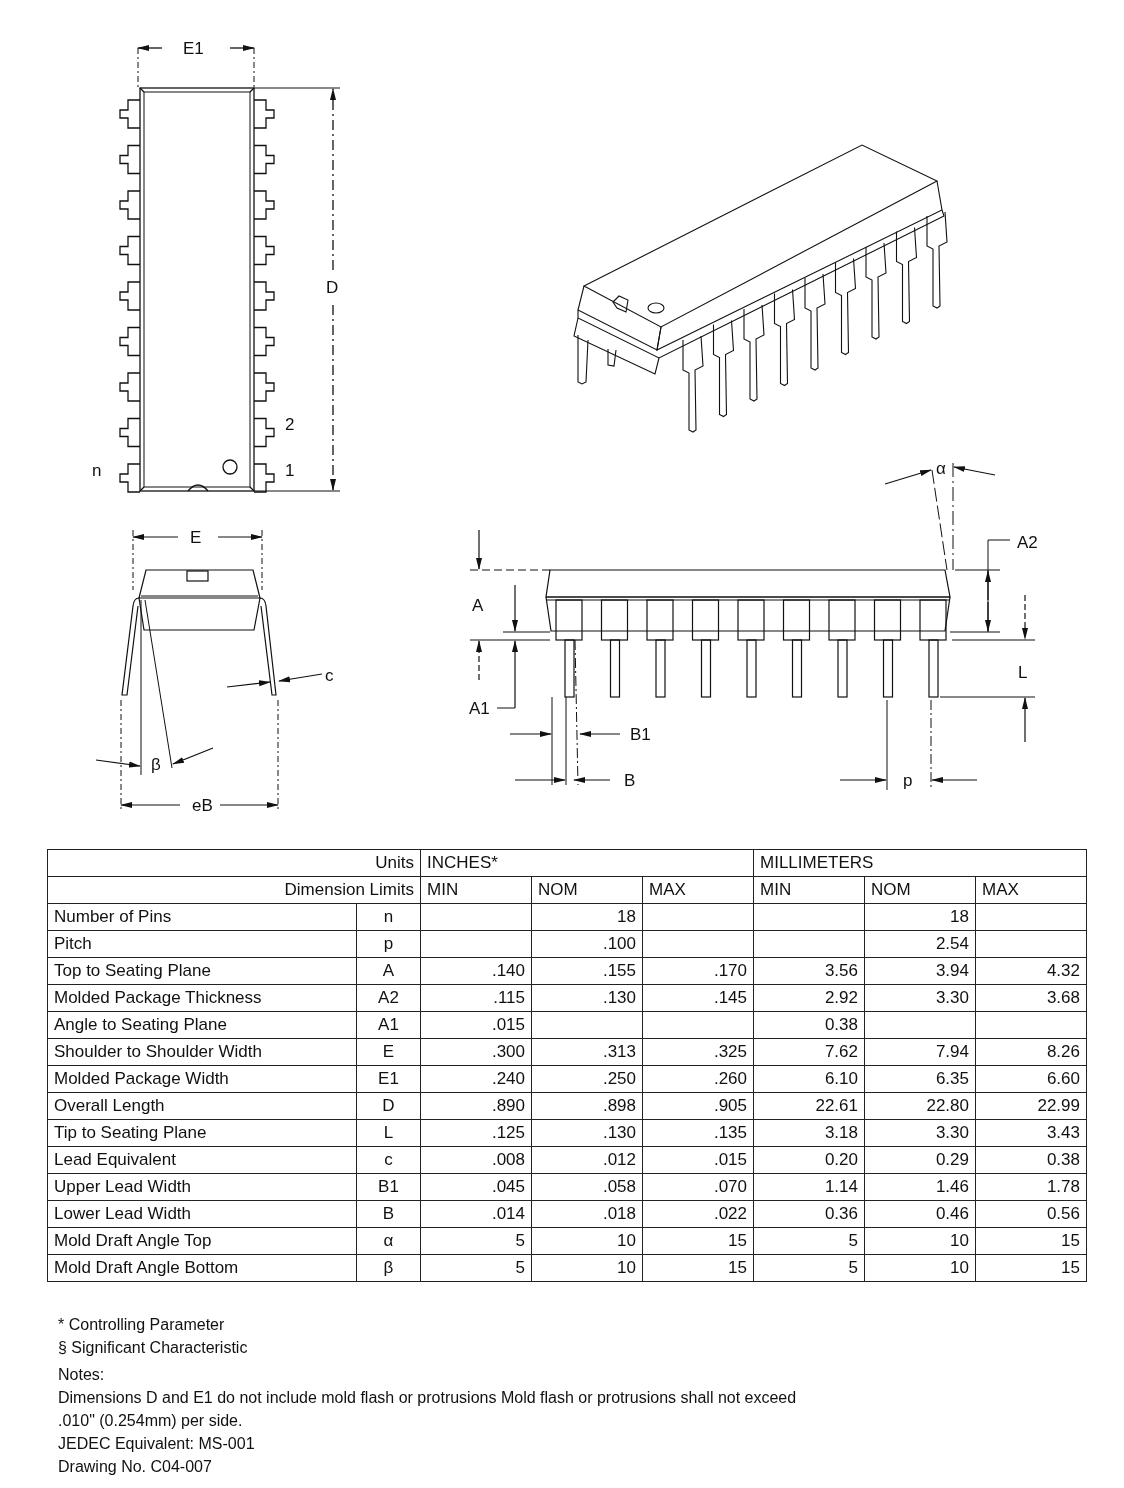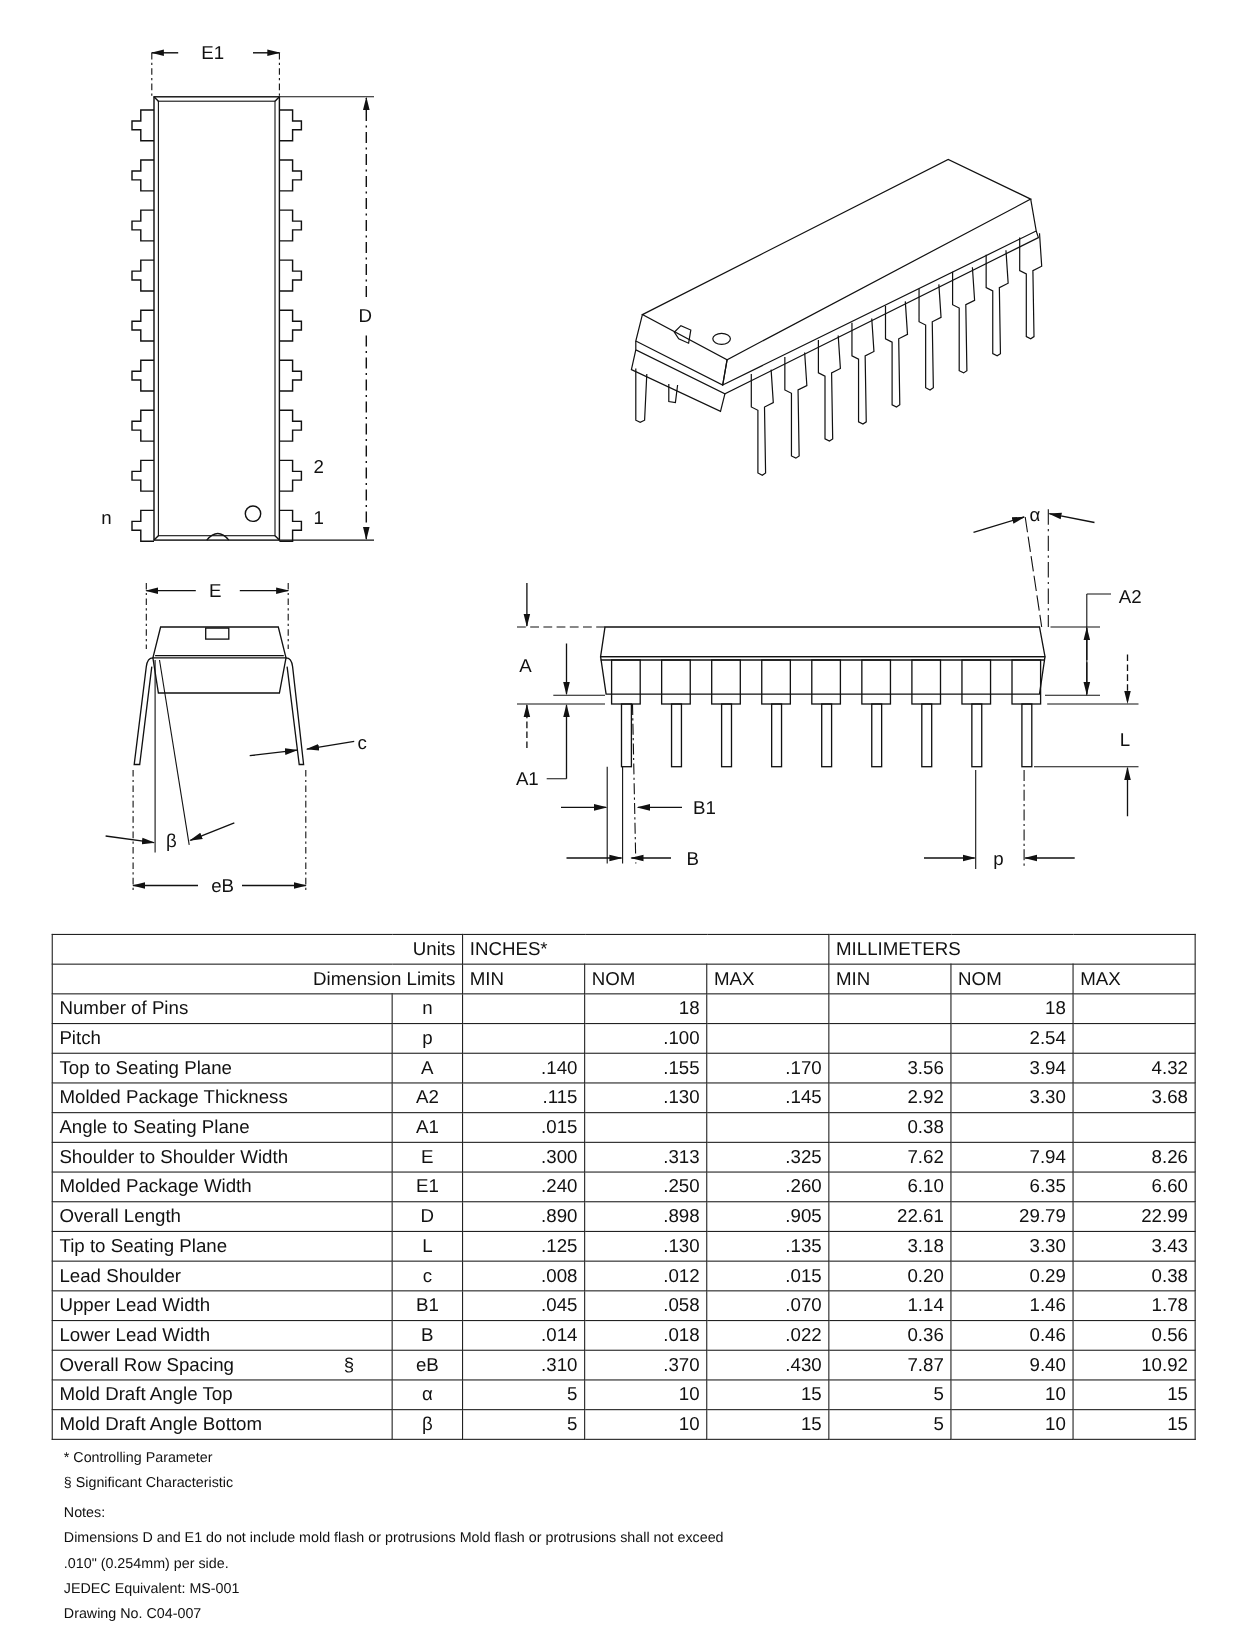--- a/index.html
+++ b/index.html
@@ -12,21 +12,21 @@
                font-size:17px; table-layout:fixed; }
   table.spec td { border:1px solid #222; height:26px; padding:0 6px; line-height:26px;
                   white-space:nowrap; box-sizing:border-box; }
   .c-name { width:309px; }
   .c-sym  { width:64px; text-align:center; }
   .c-num  { width:111px; text-align:right; }
   .hdr-center { text-align:left; }
   .hdr-right { text-align:right; }
   .name-cell { position:relative; }
   .name-cell .sig { position:absolute; right:34px; top:0; }
-  .notes { position:absolute; left:58px; top:1313px; font-size:13px; line-height:23px; }
+  .notes { position:absolute; left:58px; top:1313px; font-size:16px; line-height:23px; }
   .notes div { white-space:nowrap; }
   .gap { height:4px; }
 </style>
 </head>
 <body>
 
 <svg class="drawing" width="1124" height="845" viewBox="0 0 1124 845">
   <defs>
     <marker id="arr" markerWidth="12" markerHeight="8" refX="11" refY="4" orient="auto" markerUnits="userSpaceOnUse">
       <path d="M0,1 L12,4 L0,7 Z" fill="#111"></path>
@@ -297,35 +297,35 @@
         <td class="c-num">6.35</td>
         <td class="c-num">6.60</td>
       </tr>
       <tr>
         <td class="c-name name-cell"><span>Overall Length</span><span class="sig"></span></td>
         <td class="c-sym">D</td>
         <td class="c-num">.890</td>
         <td class="c-num">.898</td>
         <td class="c-num">.905</td>
         <td class="c-num">22.61</td>
-        <td class="c-num">29.79</td>
+        <td class="c-num">22.80</td>
         <td class="c-num">22.99</td>
       </tr>
       <tr>
         <td class="c-name name-cell"><span>Tip to Seating Plane</span><span class="sig"></span></td>
         <td class="c-sym">L</td>
         <td class="c-num">.125</td>
         <td class="c-num">.130</td>
         <td class="c-num">.135</td>
         <td class="c-num">3.18</td>
         <td class="c-num">3.30</td>
         <td class="c-num">3.43</td>
       </tr>
       <tr>
-        <td class="c-name name-cell"><span>Lead Shoulder</span><span class="sig"></span></td>
+        <td class="c-name name-cell"><span>Lead Equivalent</span><span class="sig"></span></td>
         <td class="c-sym">c</td>
         <td class="c-num">.008</td>
         <td class="c-num">.012</td>
         <td class="c-num">.015</td>
         <td class="c-num">0.20</td>
         <td class="c-num">0.29</td>
         <td class="c-num">0.38</td>
       </tr>
       <tr>
         <td class="c-name name-cell"><span>Upper Lead Width</span><span class="sig"></span></td>
@@ -339,30 +339,20 @@
       </tr>
       <tr>
         <td class="c-name name-cell"><span>Lower Lead Width</span><span class="sig"></span></td>
         <td class="c-sym">B</td>
         <td class="c-num">.014</td>
         <td class="c-num">.018</td>
         <td class="c-num">.022</td>
         <td class="c-num">0.36</td>
         <td class="c-num">0.46</td>
         <td class="c-num">0.56</td>
-      </tr>
-      <tr>
-        <td class="c-name name-cell"><span>Overall Row Spacing</span><span class="sig">§</span></td>
-        <td class="c-sym">eB</td>
-        <td class="c-num">.310</td>
-        <td class="c-num">.370</td>
-        <td class="c-num">.430</td>
-        <td class="c-num">7.87</td>
-        <td class="c-num">9.40</td>
-        <td class="c-num">10.92</td>
       </tr>
       <tr>
         <td class="c-name name-cell"><span>Mold Draft Angle Top</span><span class="sig"></span></td>
         <td class="c-sym">α</td>
         <td class="c-num">5</td>
         <td class="c-num">10</td>
         <td class="c-num">15</td>
         <td class="c-num">5</td>
         <td class="c-num">10</td>
         <td class="c-num">15</td>

